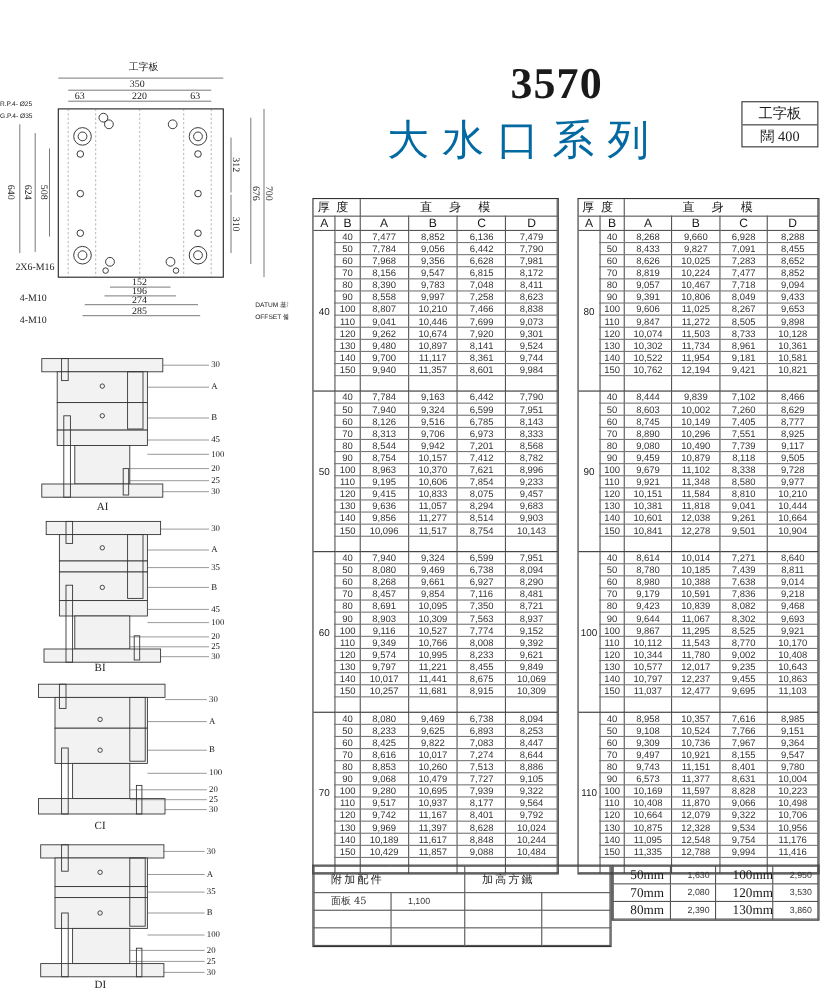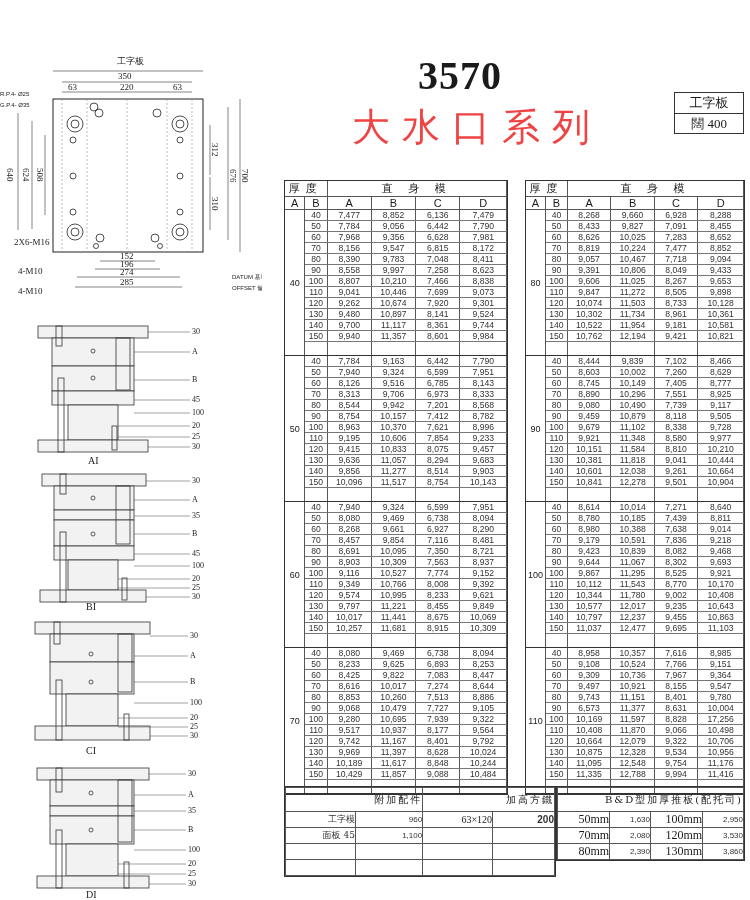--- a/index.html
+++ b/index.html
@@ -1,23 +1,23 @@
 <!DOCTYPE html>
 <html><head>
 <meta charset="utf-8">
 <style>
   * { box-sizing: border-box; margin: 0; padding: 0; }
   html, body { width: 750px; height: 900px; background: #ffffff; overflow: hidden; }
   body { position: relative; font-family: "Liberation Sans", "DejaVu Sans", sans-serif; color: #1a1a1a; }
 
   
-  .title-num { position: absolute; left: 418px; top: 52px; width: 130px; text-align: left;
+  .title-num { position: absolute; left: 418px; top: 52px; width: 130px; text-align: right;
     font-family: "Liberation Serif", "DejaVu Serif", serif; font-weight: bold; font-size: 40px; letter-spacing: 1px; }
   .title-cn { position: absolute; left: 352px; top: 102px; font-family: Liberation Sans, sans-serif;
-    font-size: 38px; letter-spacing: 12px; color: #ef4444; }
+    font-size: 38px; letter-spacing: 12px; color: #0369a1; }
   .spec-box { position: absolute; left: 674px; top: 92px; width: 70px; border: 1px solid #333;
     font-family: "Liberation Serif", "DejaVu Serif", serif; font-size: 13px; }
   .spec-box div { height: 20px; line-height: 20px; text-align: center; }
   .spec-box div + div { border-top: 1px solid #333; font-family: Liberation Serif, serif; }
 
   
   .plate-drawing { position: absolute; left: 0; top: 55px; width: 262px; height: 245px; }
   .plate-drawing svg { width: 100%; height: 100%; }
   .dim { font-family: "Liberation Serif", "DejaVu Serif", serif; font-size: 9px; fill: #222; }
   .dim-s { font-family: "Liberation Sans", sans-serif; font-size: 6px; fill: #222; }
@@ -35,21 +35,21 @@
   .ptable th { border-bottom: 1px solid #555; height: 13px; font-size: 11px; }
   .ptable .hdr-cn { font-family: "DejaVu Serif", serif; font-size: 11px; letter-spacing: 6px; }
   .ptable td.val { height: 10.3px; line-height: 10px; color: #333; border-bottom: 1px solid #777; font-size: 8.6px; }
   .ptable td.a-cell { vertical-align: middle; font-size: 9px; border-bottom: 1.5px solid #333; }
   .ptable td.spacer { height: 14px; border-bottom: 1.5px solid #333; }
   .ptable tr.grp-start td.val { border-top: 1.5px solid #333; }
 
   
   .btable { position: absolute; border: 1.5px solid #333; font-size: 9px; }
   .btable table { border-collapse: collapse; width: 100%; table-layout: fixed; }
-  .btable td { border: 1px solid #555; height: 16px; text-align: right; }
+  .btable td { border: 1px solid #555; height: 16px; text-align: left; padding-left: 15px; }
   .btable td.cn { font-family: "DejaVu Serif", serif; font-size: 9px; color: #333; }
   .btable td.hd { height: 24px; font-family: "DejaVu Serif", serif; font-size: 10px; letter-spacing: 2px; }
   .btable td.mm { font-family: "Liberation Serif", serif; font-size: 12px; }
   .btable td.num { font-size: 8px; color: #333; }
 </style>
 </head>
 <body>
 
 <div class="title-num">3570</div>
 <div class="title-cn">大水口系列</div>
@@ -1031,21 +1031,21 @@
           <td class="val">6,573</td>
           <td class="val">11,377</td>
           <td class="val">8,631</td>
           <td class="val">10,004</td>
         </tr>
         <tr>
           <td class="val">100</td>
           <td class="val">10,169</td>
           <td class="val">11,597</td>
           <td class="val">8,828</td>
-          <td class="val">17,256</td>
+          <td class="val">10,223</td>
         </tr>
         <tr>
           <td class="val">110</td>
           <td class="val">10,408</td>
           <td class="val">11,870</td>
           <td class="val">9,066</td>
           <td class="val">10,498</td>
         </tr>
         <tr>
           <td class="val">120</td>
@@ -1091,26 +1091,20 @@
     <colgroup>
         <col style="width:26%">
         <col style="width:25%">
         <col style="width:26%">
         <col style="width:23%">
       </colgroup>
     <tbody>
         <tr>
       <td class="hd" colspan="2">附加配件</td>
       <td class="hd" colspan="2">加高方鐵</td>
-    </tr>
-    <tr>
-      <td class="cn">工字模</td>
-      <td class="num">960</td>
-      <td class="mm" style="font-size:10px">63×120</td>
-      <td class="num" style="font-weight:bold;font-size:10px">200</td>
     </tr>
     <tr>
       <td class="cn">面板 45</td>
       <td class="num">1,100</td>
       <td></td>
           <td></td>
     </tr>
     <tr>
           <td></td>
           <td></td>
@@ -1129,23 +1123,20 @@
 
 <div class="btable" style="left:556px;top:786px;width:189px;">
   <table>
     <colgroup>
         <col style="width:28%">
         <col style="width:22%">
         <col style="width:28%">
         <col style="width:22%">
       </colgroup>
     <tbody>
-        <tr>
-          <td class="hd" colspan="4">B&amp;D型加厚推板(配托司)</td>
-        </tr>
     <tr>
       <td class="mm">50mm</td>
       <td class="num">1,630</td>
       <td class="mm">100mm</td>
       <td class="num">2,950</td>
     </tr>
     <tr>
       <td class="mm">70mm</td>
       <td class="num">2,080</td>
       <td class="mm">120mm</td>

